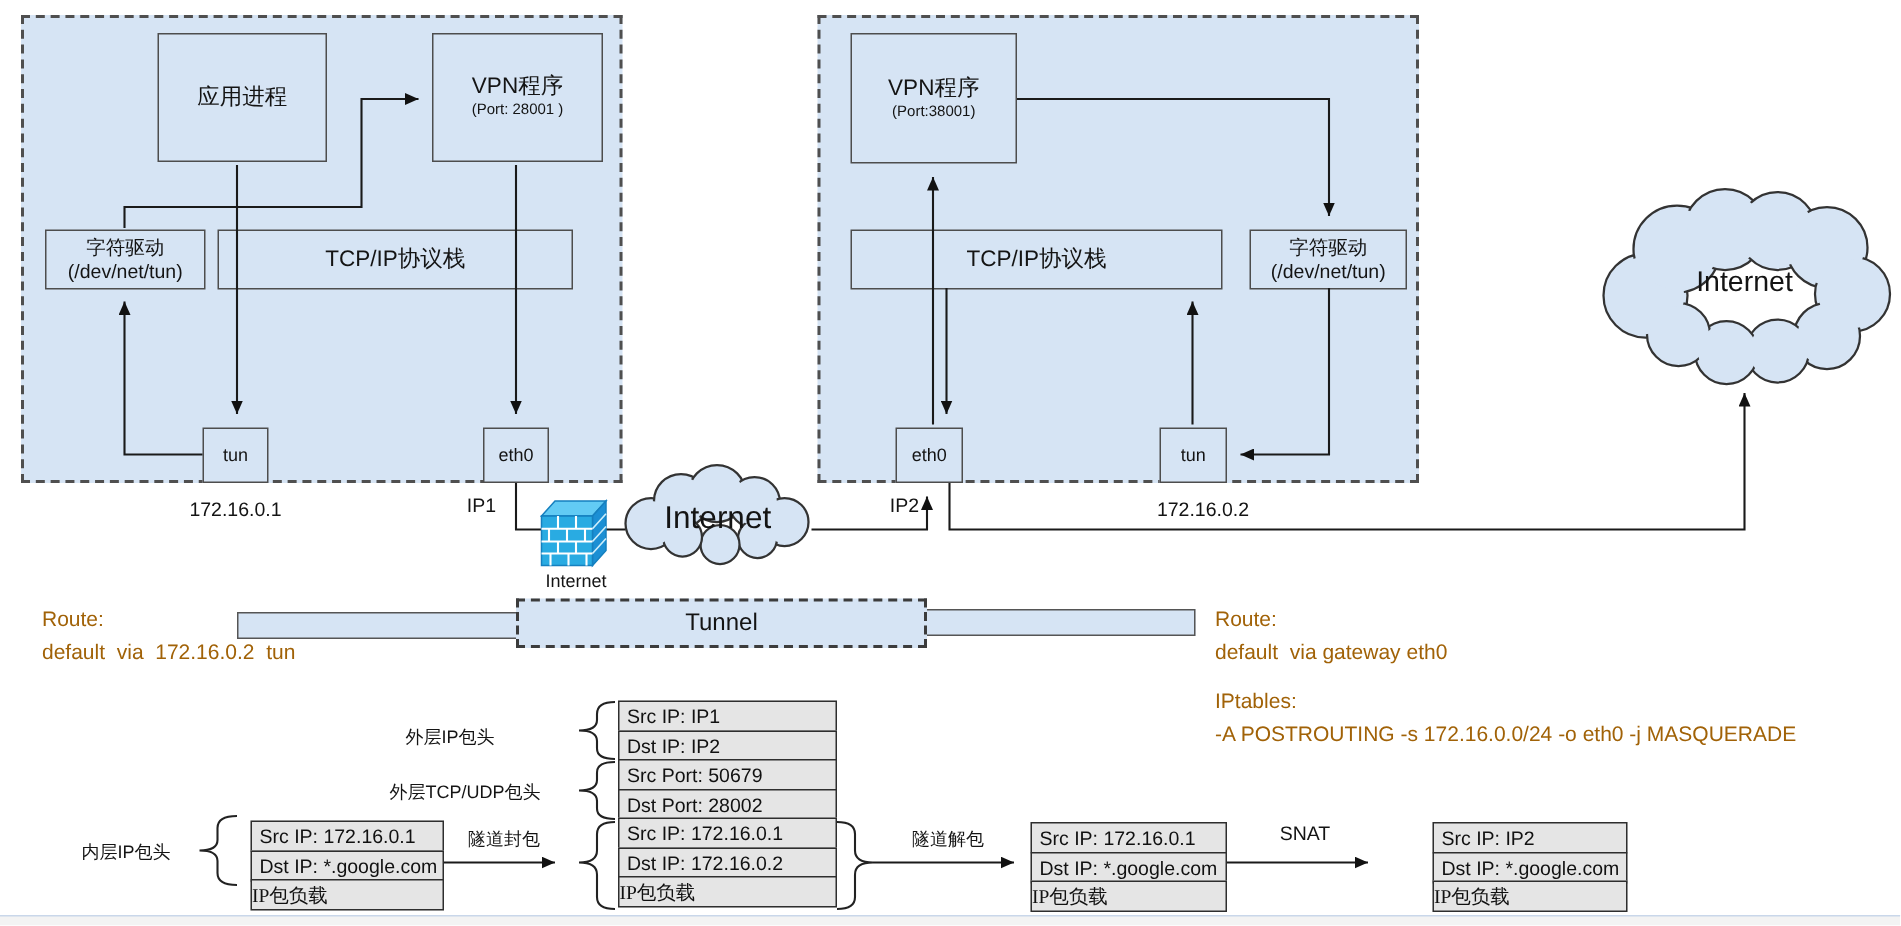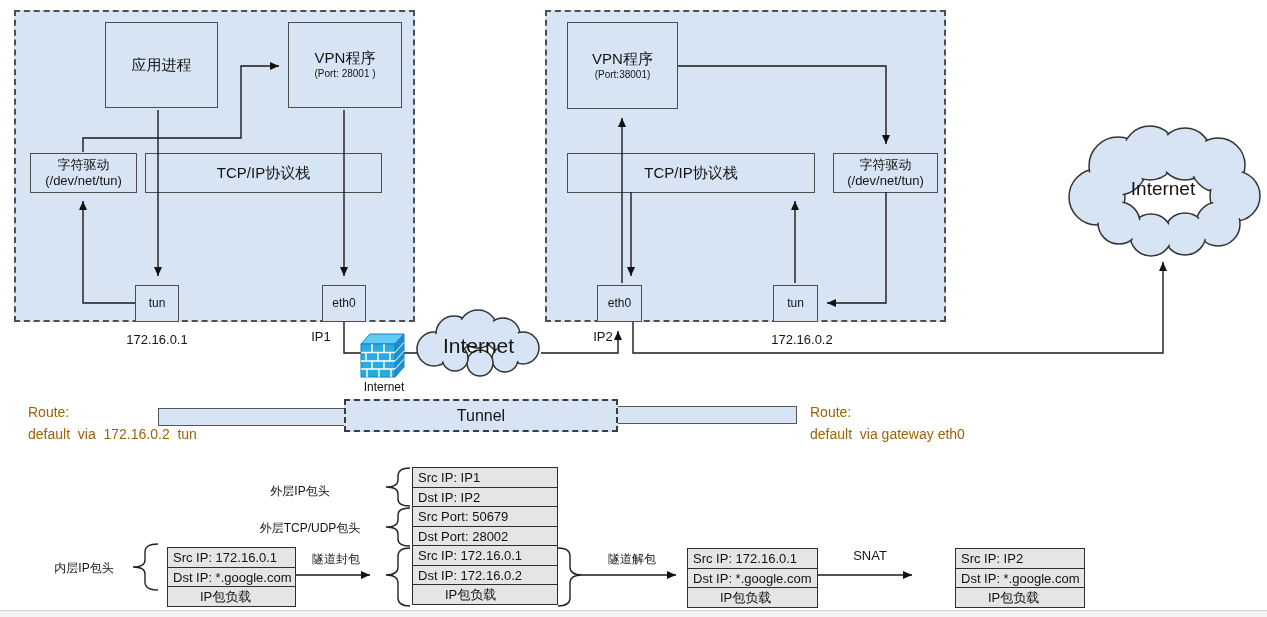--- a/index.html
+++ b/index.html
@@ -14,21 +14,21 @@
   .lbl{position:absolute;z-index:3;color:#141414;}
   .ctr{text-align:center;}
   .pre{white-space:pre;}
   .f21{font-size:21px;} .f19{font-size:19px;} .f20{font-size:16px;}
   .f15{font-size:15px;} .f14{font-size:10px;} .f13{font-size:13px;} .f12{font-size:12px;}
   #overlay{position:absolute;left:0;top:0;z-index:2;pointer-events:none;}
   .packet{position:absolute;z-index:1;}
   .prow{box-sizing:border-box;height:21px;background:#e5e5e5;border:1.5px solid #2e2e2e;
         display:flex;align-items:center;padding-left:5px;font-size:13px;color:#111;}
   .prow + .prow{margin-top:-1.5px;}
-  .prow.pad{padding-left:32px;}
+  .prow.pad{padding-left:0;font-family:Liberation Serif, serif;}
   .routeblk{position:absolute;z-index:3;font-size:14px;line-height:22px;color:#a16207;}
   #bottomstrip{position:absolute;left:0;top:610px;width:1267px;height:7px;background:#f3f3f3;
                border-top:1.5px solid #c9d7ea;z-index:0;}
 </style>
 </head>
 <body>
 
 <div id="stage">
 
   <div class="abs fillblue host" style="left:14px;top:10px;width:401px;height:312px;"></div>
@@ -82,20 +82,24 @@
     <span>Tunnel</span>
   </div>
 
   <div class="routeblk" style="left:28px;top:401px;">
     <div class="pre">Route:</div>
     <div class="pre">default  via  172.16.0.2  tun</div>
   </div>
   <div class="routeblk" style="left:810px;top:401px;">
     <div class="pre">Route:</div>
     <div class="pre">default  via gateway eth0</div>
+  </div>
+  <div class="routeblk" style="left:810px;top:456px;">
+    <div class="pre">IPtables:</div>
+    <div class="pre">-A POSTROUTING -s 172.16.0.0/24 -o eth0 -j MASQUERADE</div>
   </div>
 
   <div class="packet" style="left:167px;top:547px;width:129px;">
     <div class="prow">Src IP: 172.16.0.1</div>
     <div class="prow">Dst IP: *.google.com</div>
     <div class="prow pad">IP包负载</div>
   </div>
 
   <div class="packet" style="left:412px;top:467px;width:146px;">
     <div class="prow">Src IP: IP1</div>

